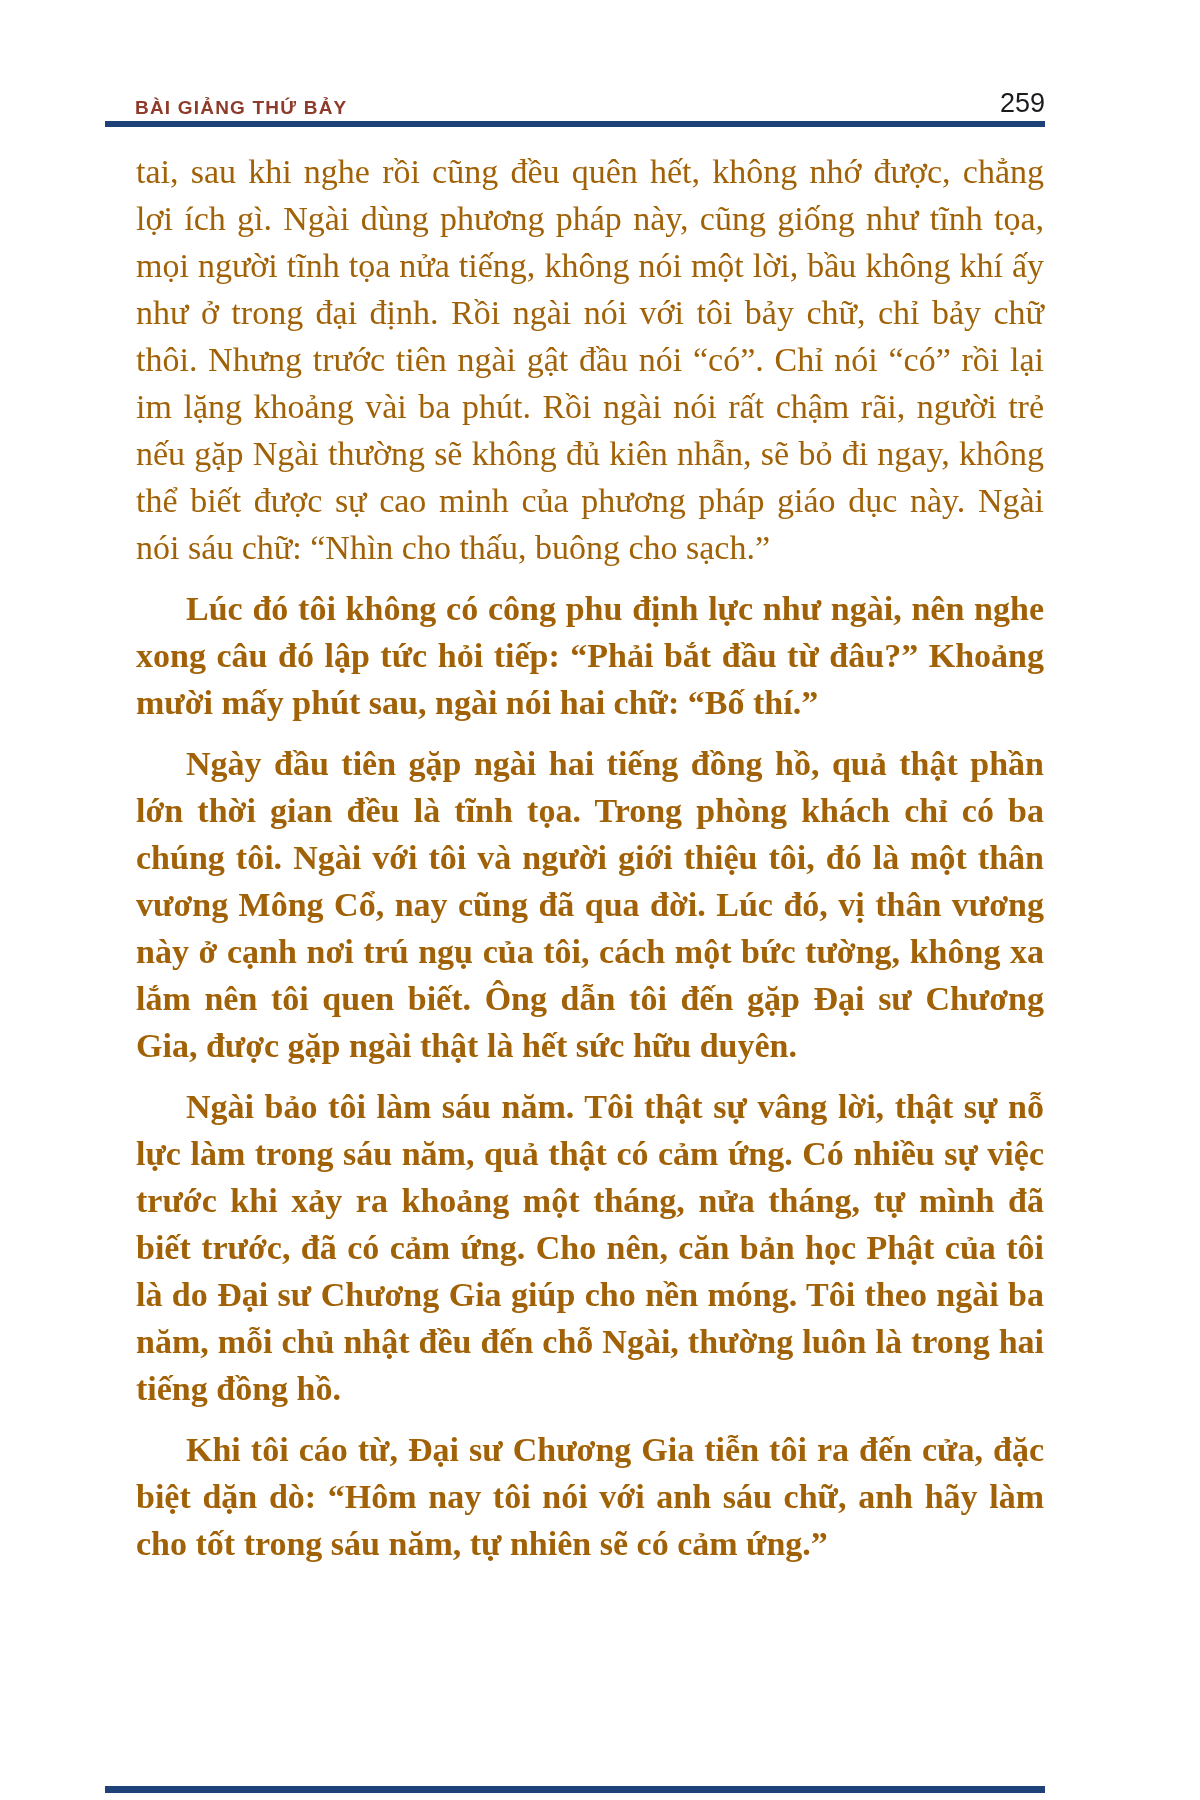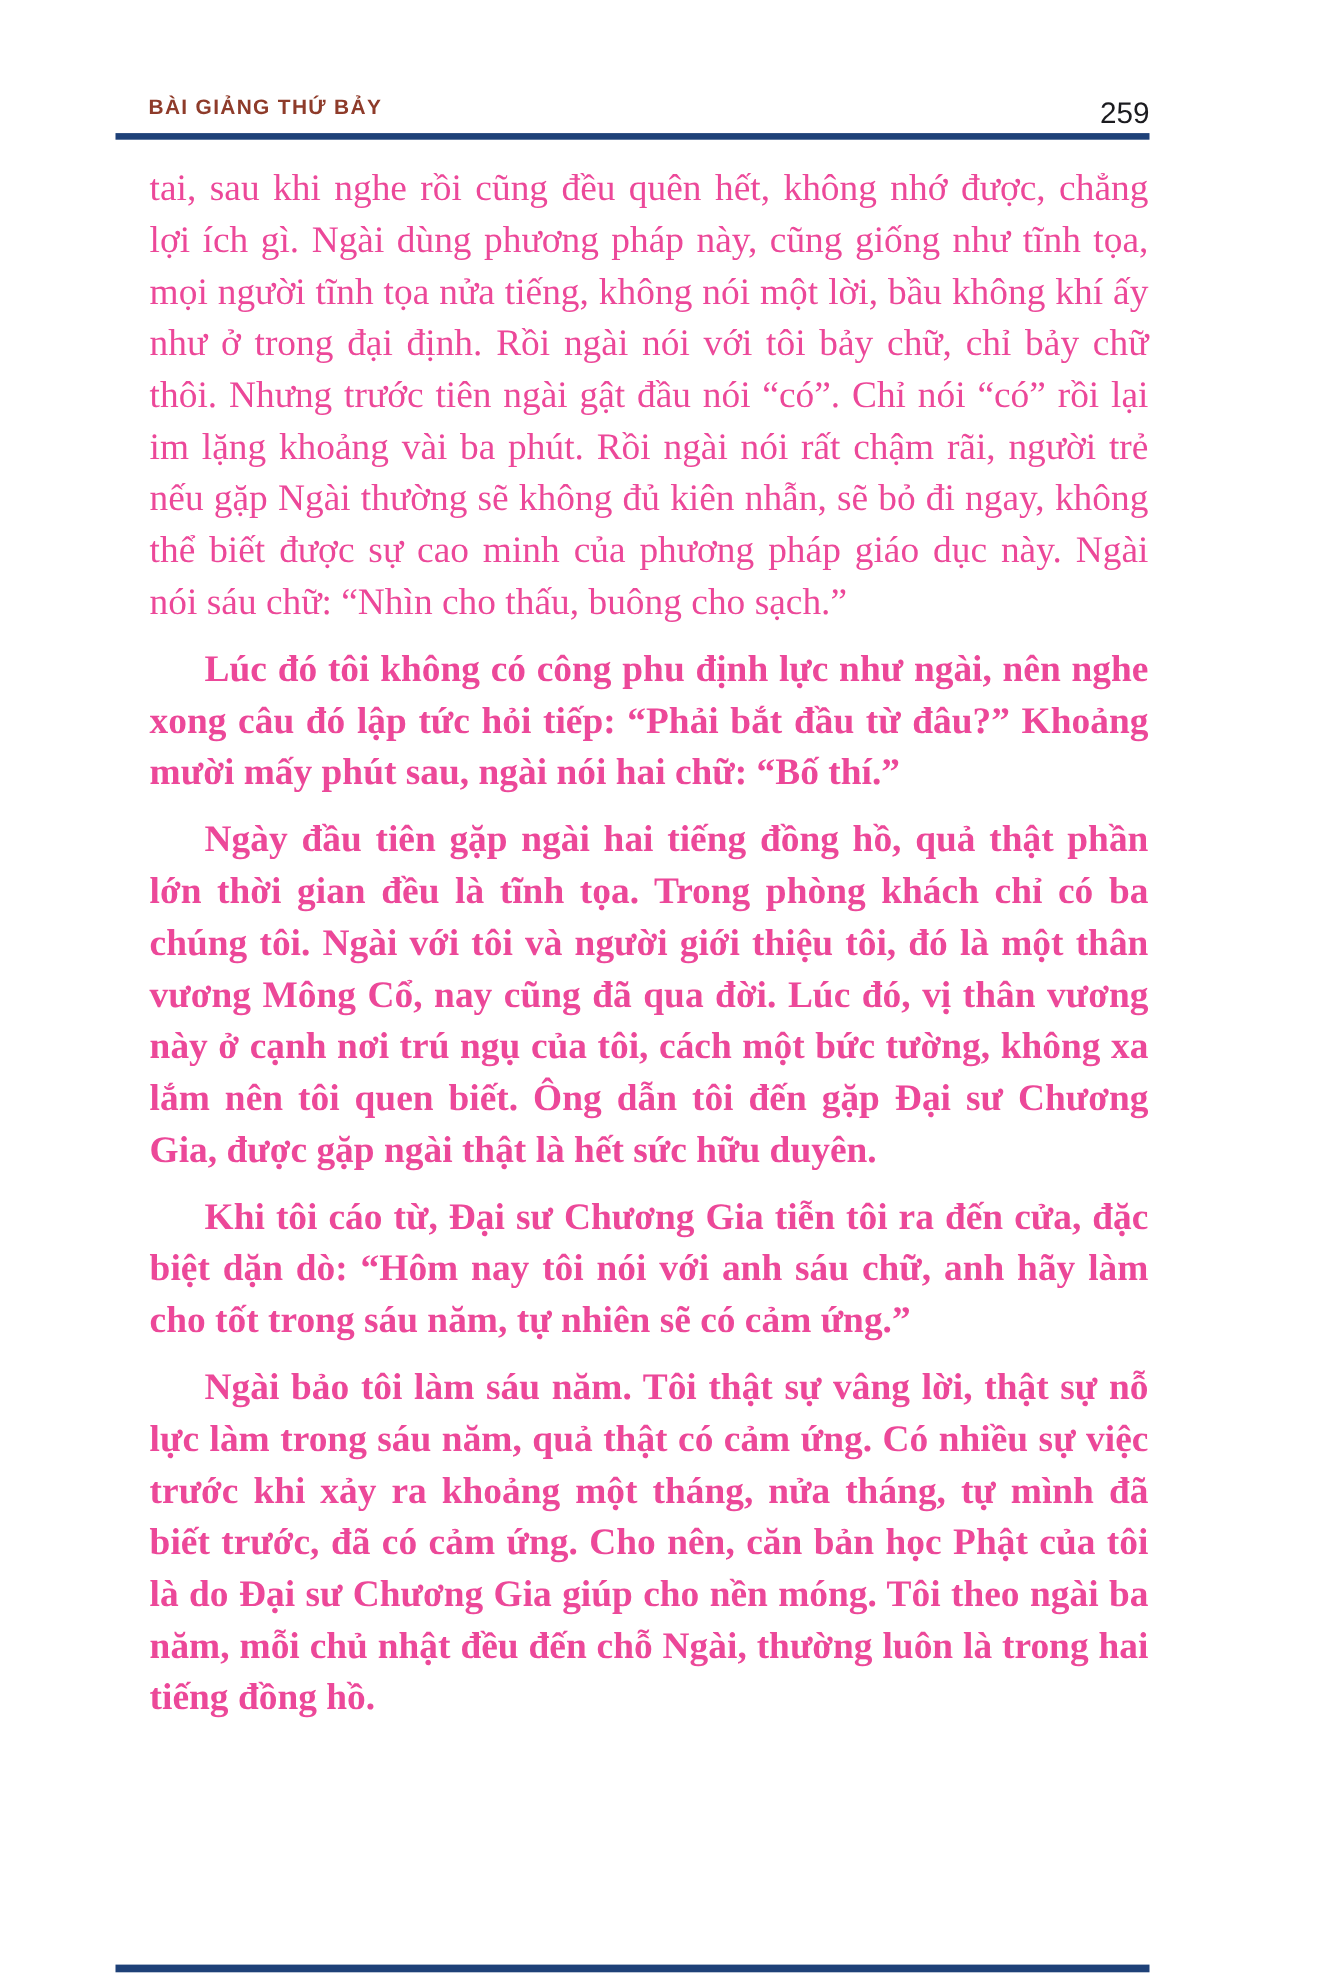--- a/index.html
+++ b/index.html
@@ -16,21 +16,21 @@
     font-family: "Liberation Serif", serif;
   }
   
   .running-header {
     position: absolute;
     left: 105px;
     right: 155px;
     top: 88px;
     display: flex;
     justify-content: space-between;
-    align-items: flex-start;
+    align-items: flex-end;
   }
   .running-title {
     font-family: "Liberation Sans", sans-serif;
     font-weight: bold;
     font-size: 19px;
     letter-spacing: 1.2px;
     color: #8e3b2a;
     padding-left: 30px;
   }
   .page-number {
@@ -46,21 +46,21 @@
     width: 940px;
     height: 6px;
     background: #1e4178;
   }
   
   .body-text {
     position: absolute;
     left: 136px;
     top: 148px;
     width: 908px;
-    color: #ec4899;
+    color: #a16207;
   }
   .body-text p {
     margin: 0 0 14px 0;
     font-size: 34px;
     line-height: 47px;
     text-align: justify;
     text-justify: inter-word;
   }
   .body-text p.indent {
     text-indent: 50px;
@@ -85,19 +85,19 @@
     <span class="running-title">BÀI GIẢNG THỨ BẢY</span>
     <span class="page-number">259</span>
   </div>
 
   <div class="header-rule"></div>
 
   <div class="body-text">
     <p>tai, sau khi nghe rồi cũng đều quên hết, không nhớ được, chẳng lợi ích gì. Ngài dùng phương pháp này, cũng giống như tĩnh tọa, mọi người tĩnh tọa nửa tiếng, không nói một lời, bầu không khí ấy như ở trong đại định. Rồi ngài nói với tôi bảy chữ, chỉ bảy chữ thôi. Nhưng trước tiên ngài gật đầu nói “có”. Chỉ nói “có” rồi lại im lặng khoảng vài ba phút. Rồi ngài nói rất chậm rãi, người trẻ nếu gặp Ngài thường sẽ không đủ kiên nhẫn, sẽ bỏ đi ngay, không thể biết được sự cao minh của phương pháp giáo dục này. Ngài nói sáu chữ: “Nhìn cho thấu, buông cho sạch.”</p>
     <p class="indent">Lúc đó tôi không có công phu định lực như ngài, nên nghe xong câu đó lập tức hỏi tiếp: “Phải bắt đầu từ đâu?” Khoảng mười mấy phút sau, ngài nói hai chữ: “Bố thí.”</p>
     <p class="indent">Ngày đầu tiên gặp ngài hai tiếng đồng hồ, quả thật phần lớn thời gian đều là tĩnh tọa. Trong phòng khách chỉ có ba chúng tôi. Ngài với tôi và người giới thiệu tôi, đó là một thân vương Mông Cổ, nay cũng đã qua đời. Lúc đó, vị thân vương này ở cạnh nơi trú ngụ của tôi, cách một bức tường, không xa lắm nên tôi quen biết. Ông dẫn tôi đến gặp Đại sư Chương Gia, được gặp ngài thật là hết sức hữu duyên.</p>
+    <p class="indent">Ngài bảo tôi làm sáu năm. Tôi thật sự vâng lời, thật sự nỗ lực làm trong sáu năm, quả thật có cảm ứng. Có nhiều sự việc trước khi xảy ra khoảng một tháng, nửa tháng, tự mình đã biết trước, đã có cảm ứng. Cho nên, căn bản học Phật của tôi là do Đại sư Chương Gia giúp cho nền móng. Tôi theo ngài ba năm, mỗi chủ nhật đều đến chỗ Ngài, thường luôn là trong hai tiếng đồng hồ.</p>
     <p class="indent">Khi tôi cáo từ, Đại sư Chương Gia tiễn tôi ra đến cửa, đặc biệt dặn dò: “Hôm nay tôi nói với anh sáu chữ, anh hãy làm cho tốt trong sáu năm, tự nhiên sẽ có cảm ứng.”</p>
-    <p class="indent">Ngài bảo tôi làm sáu năm. Tôi thật sự vâng lời, thật sự nỗ lực làm trong sáu năm, quả thật có cảm ứng. Có nhiều sự việc trước khi xảy ra khoảng một tháng, nửa tháng, tự mình đã biết trước, đã có cảm ứng. Cho nên, căn bản học Phật của tôi là do Đại sư Chương Gia giúp cho nền móng. Tôi theo ngài ba năm, mỗi chủ nhật đều đến chỗ Ngài, thường luôn là trong hai tiếng đồng hồ.</p>
   </div>
 
   <div class="footer-rule"></div>
 
 </div>
 
 </body></html>

